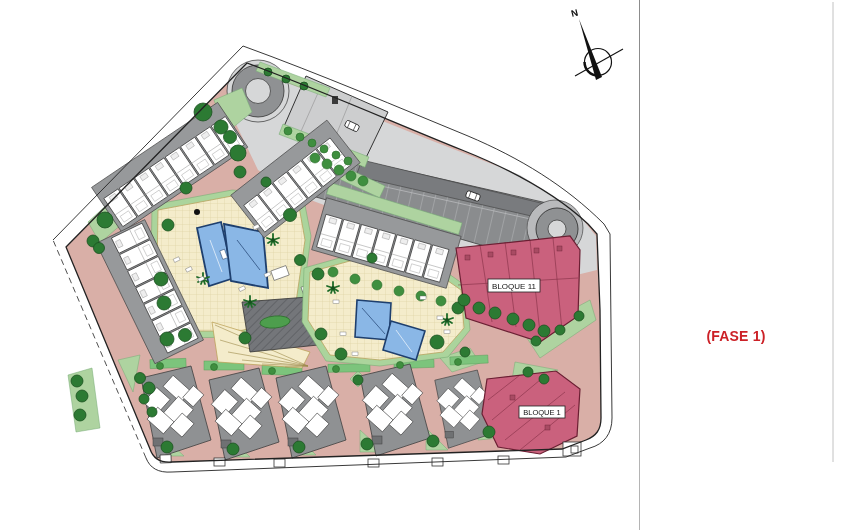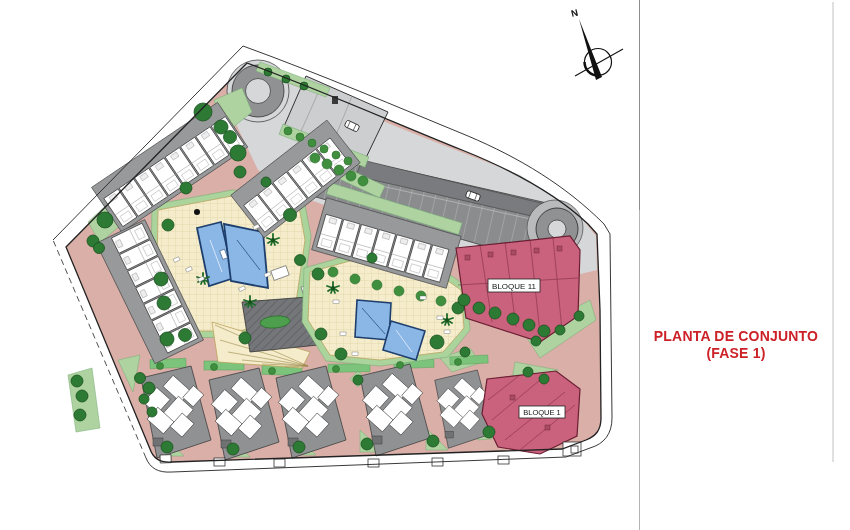--- a/index.html
+++ b/index.html
@@ -402,16 +402,15 @@
 
   <g>
     <line x1="639.5" y1="0" x2="639.5" y2="530" stroke="#b4b4b4" stroke-width="1"></line>
     <line x1="639.5" y1="0" x2="639.5" y2="210" stroke="#8c8c8c" stroke-width="1"></line>
     <line x1="833" y1="2" x2="833" y2="462" stroke="#c2c2c2" stroke-width="1"></line>
   </g>
 </svg>
 
 
 <div class="title-block">
-  <div>PLANTA DE CONJUNTO</div>
   <div>(FASE 1)</div>
 </div>
 </div>
 
 </body></html>

